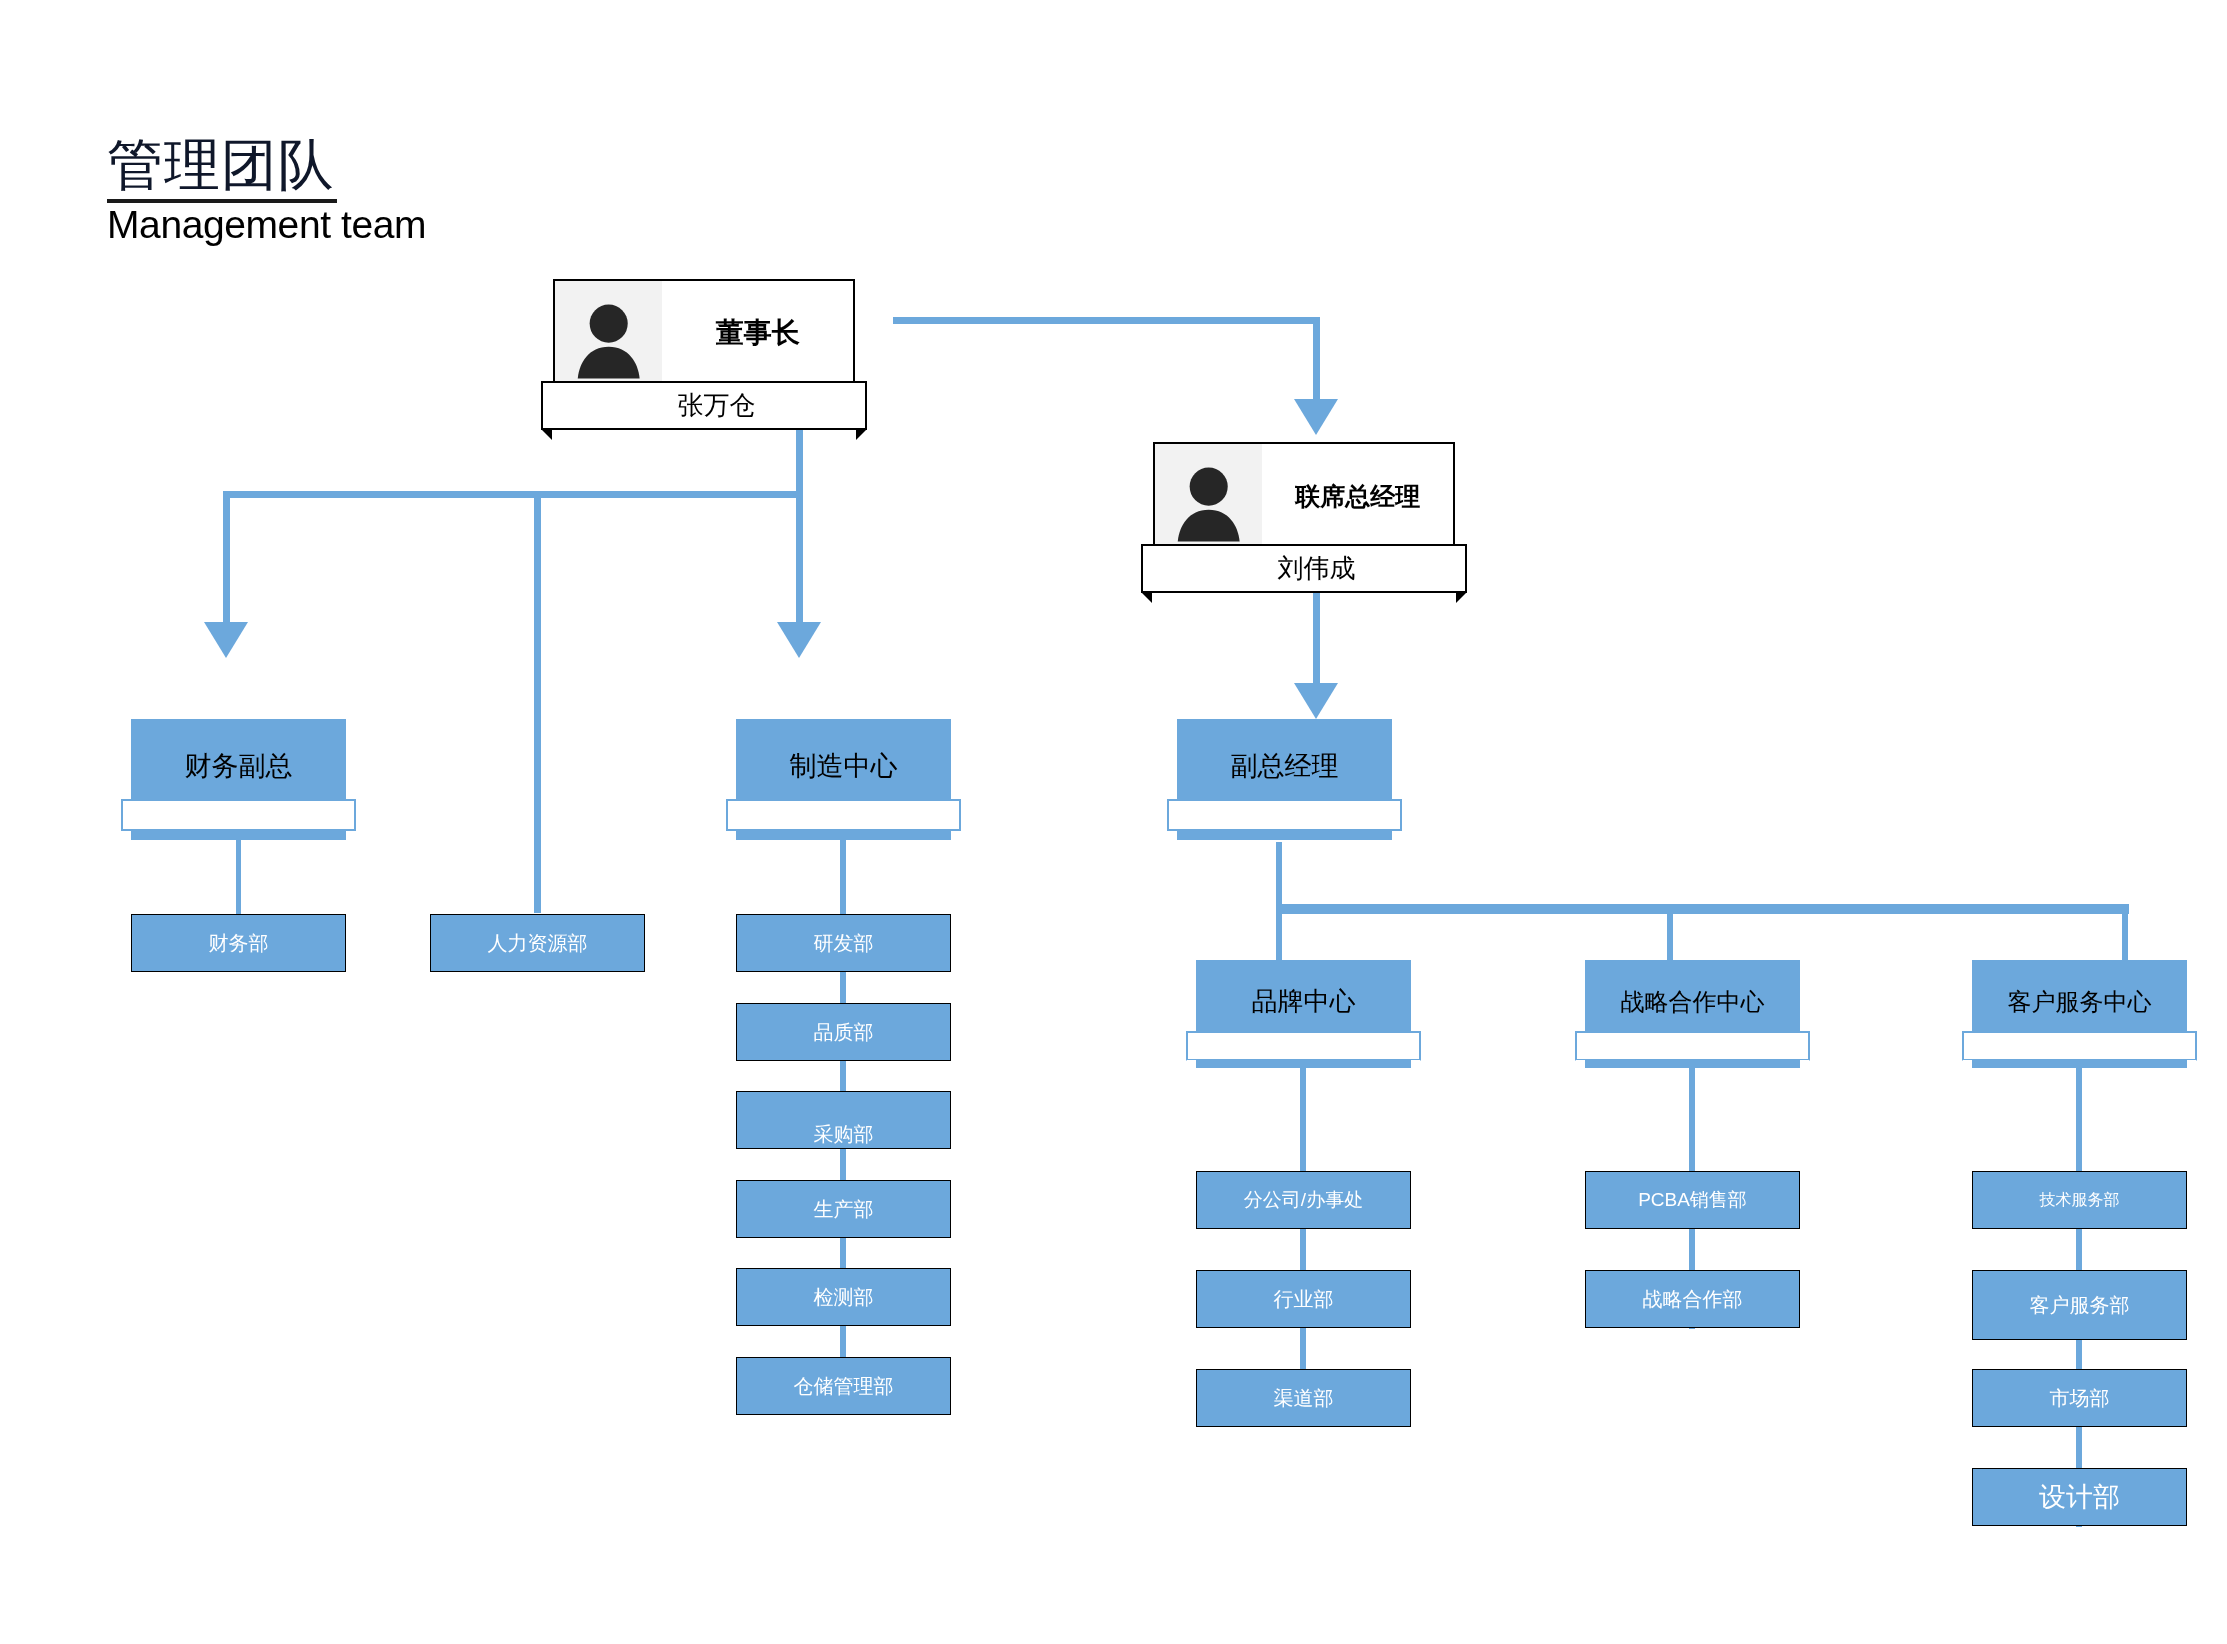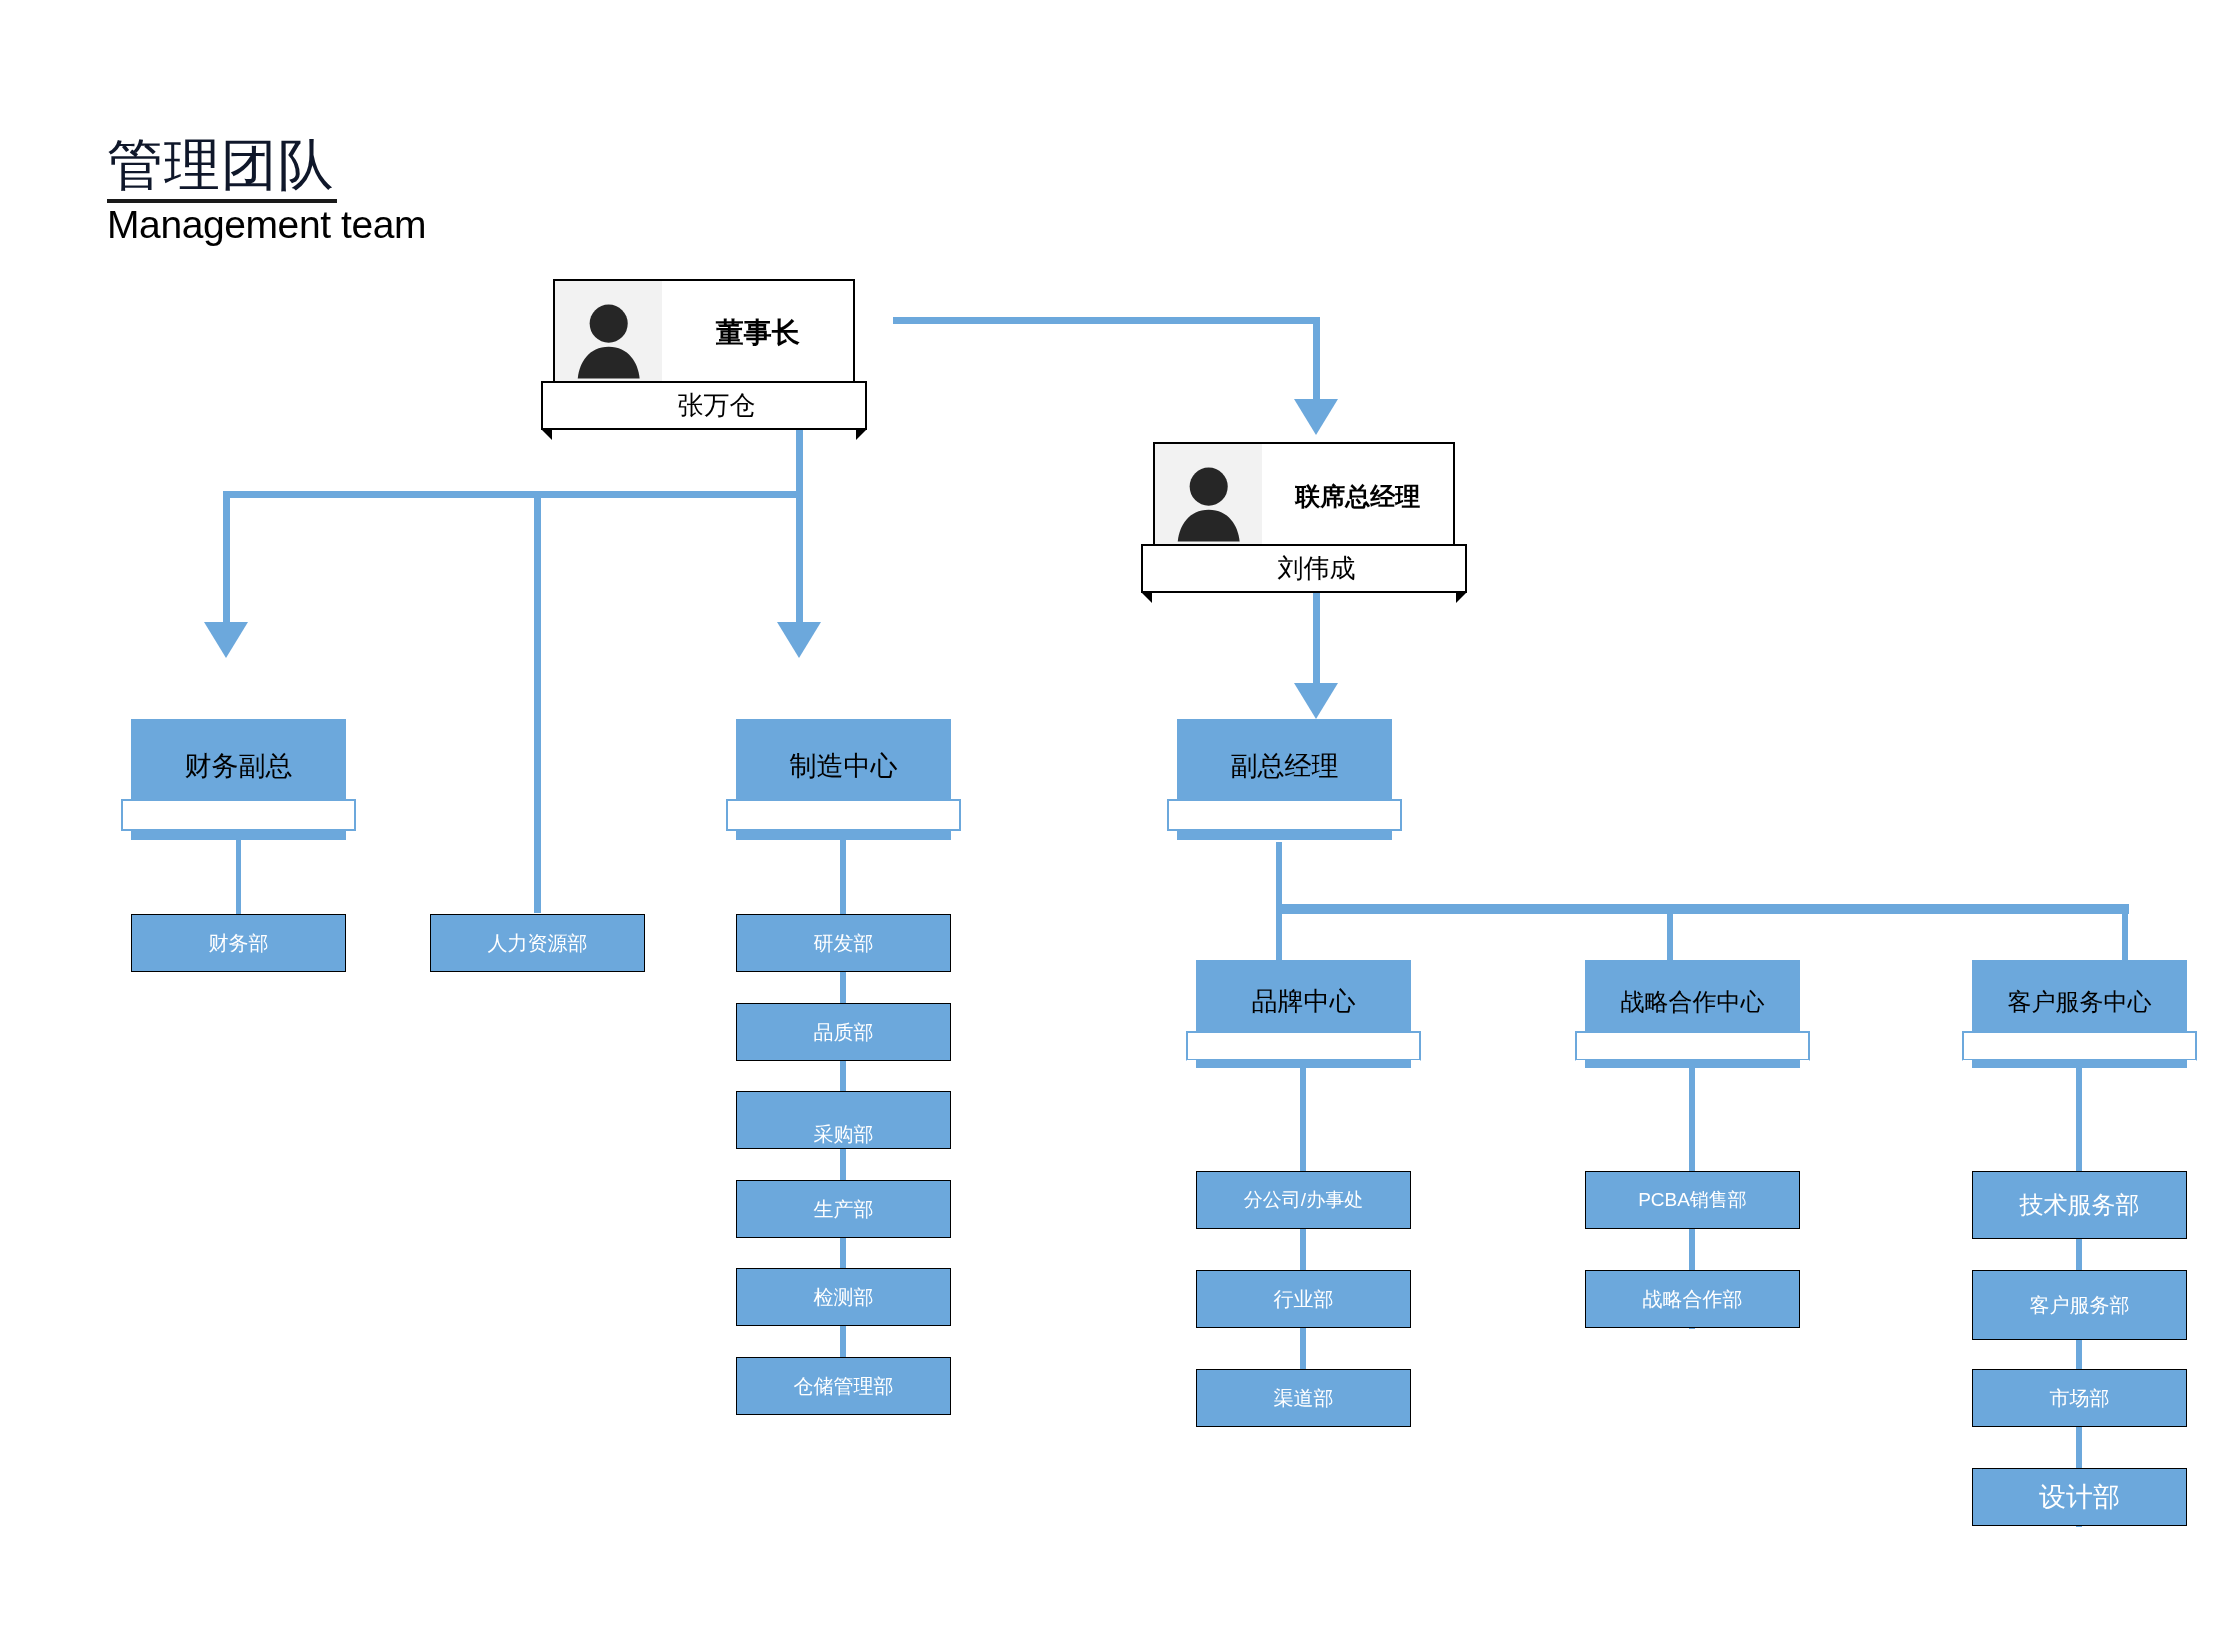--- a/index.html
+++ b/index.html
@@ -273,21 +273,21 @@
     <span class="dept-label">渠道部</span>
   </div>
 
   <div class="dept-box" style="left:1585px; top:1171px; width:215px; height:58px; font-size:19px;">
     <span class="dept-label">PCBA销售部</span>
   </div>
   <div class="dept-box" style="left:1585px; top:1270px; width:215px; height:58px; font-size:20px;">
     <span class="dept-label">战略合作部</span>
   </div>
 
-  <div class="dept-box" style="left:1972px; top:1171px; width:215px; height:68px; font-size:24px;">
+  <div class="dept-box" style="left:1972px; top:1171px; width:215px; height:58px; font-size:16px;">
     <span class="dept-label">技术服务部</span>
   </div>
   <div class="dept-box" style="left:1972px; top:1270px; width:215px; height:70px; font-size:20px;">
     <span class="dept-label">客户服务部</span>
   </div>
   <div class="dept-box" style="left:1972px; top:1369px; width:215px; height:58px; font-size:20px;">
     <span class="dept-label">市场部</span>
   </div>
   <div class="dept-box" style="left:1972px; top:1468px; width:215px; height:58px; font-size:27px;">
     <span class="dept-label">设计部</span>

